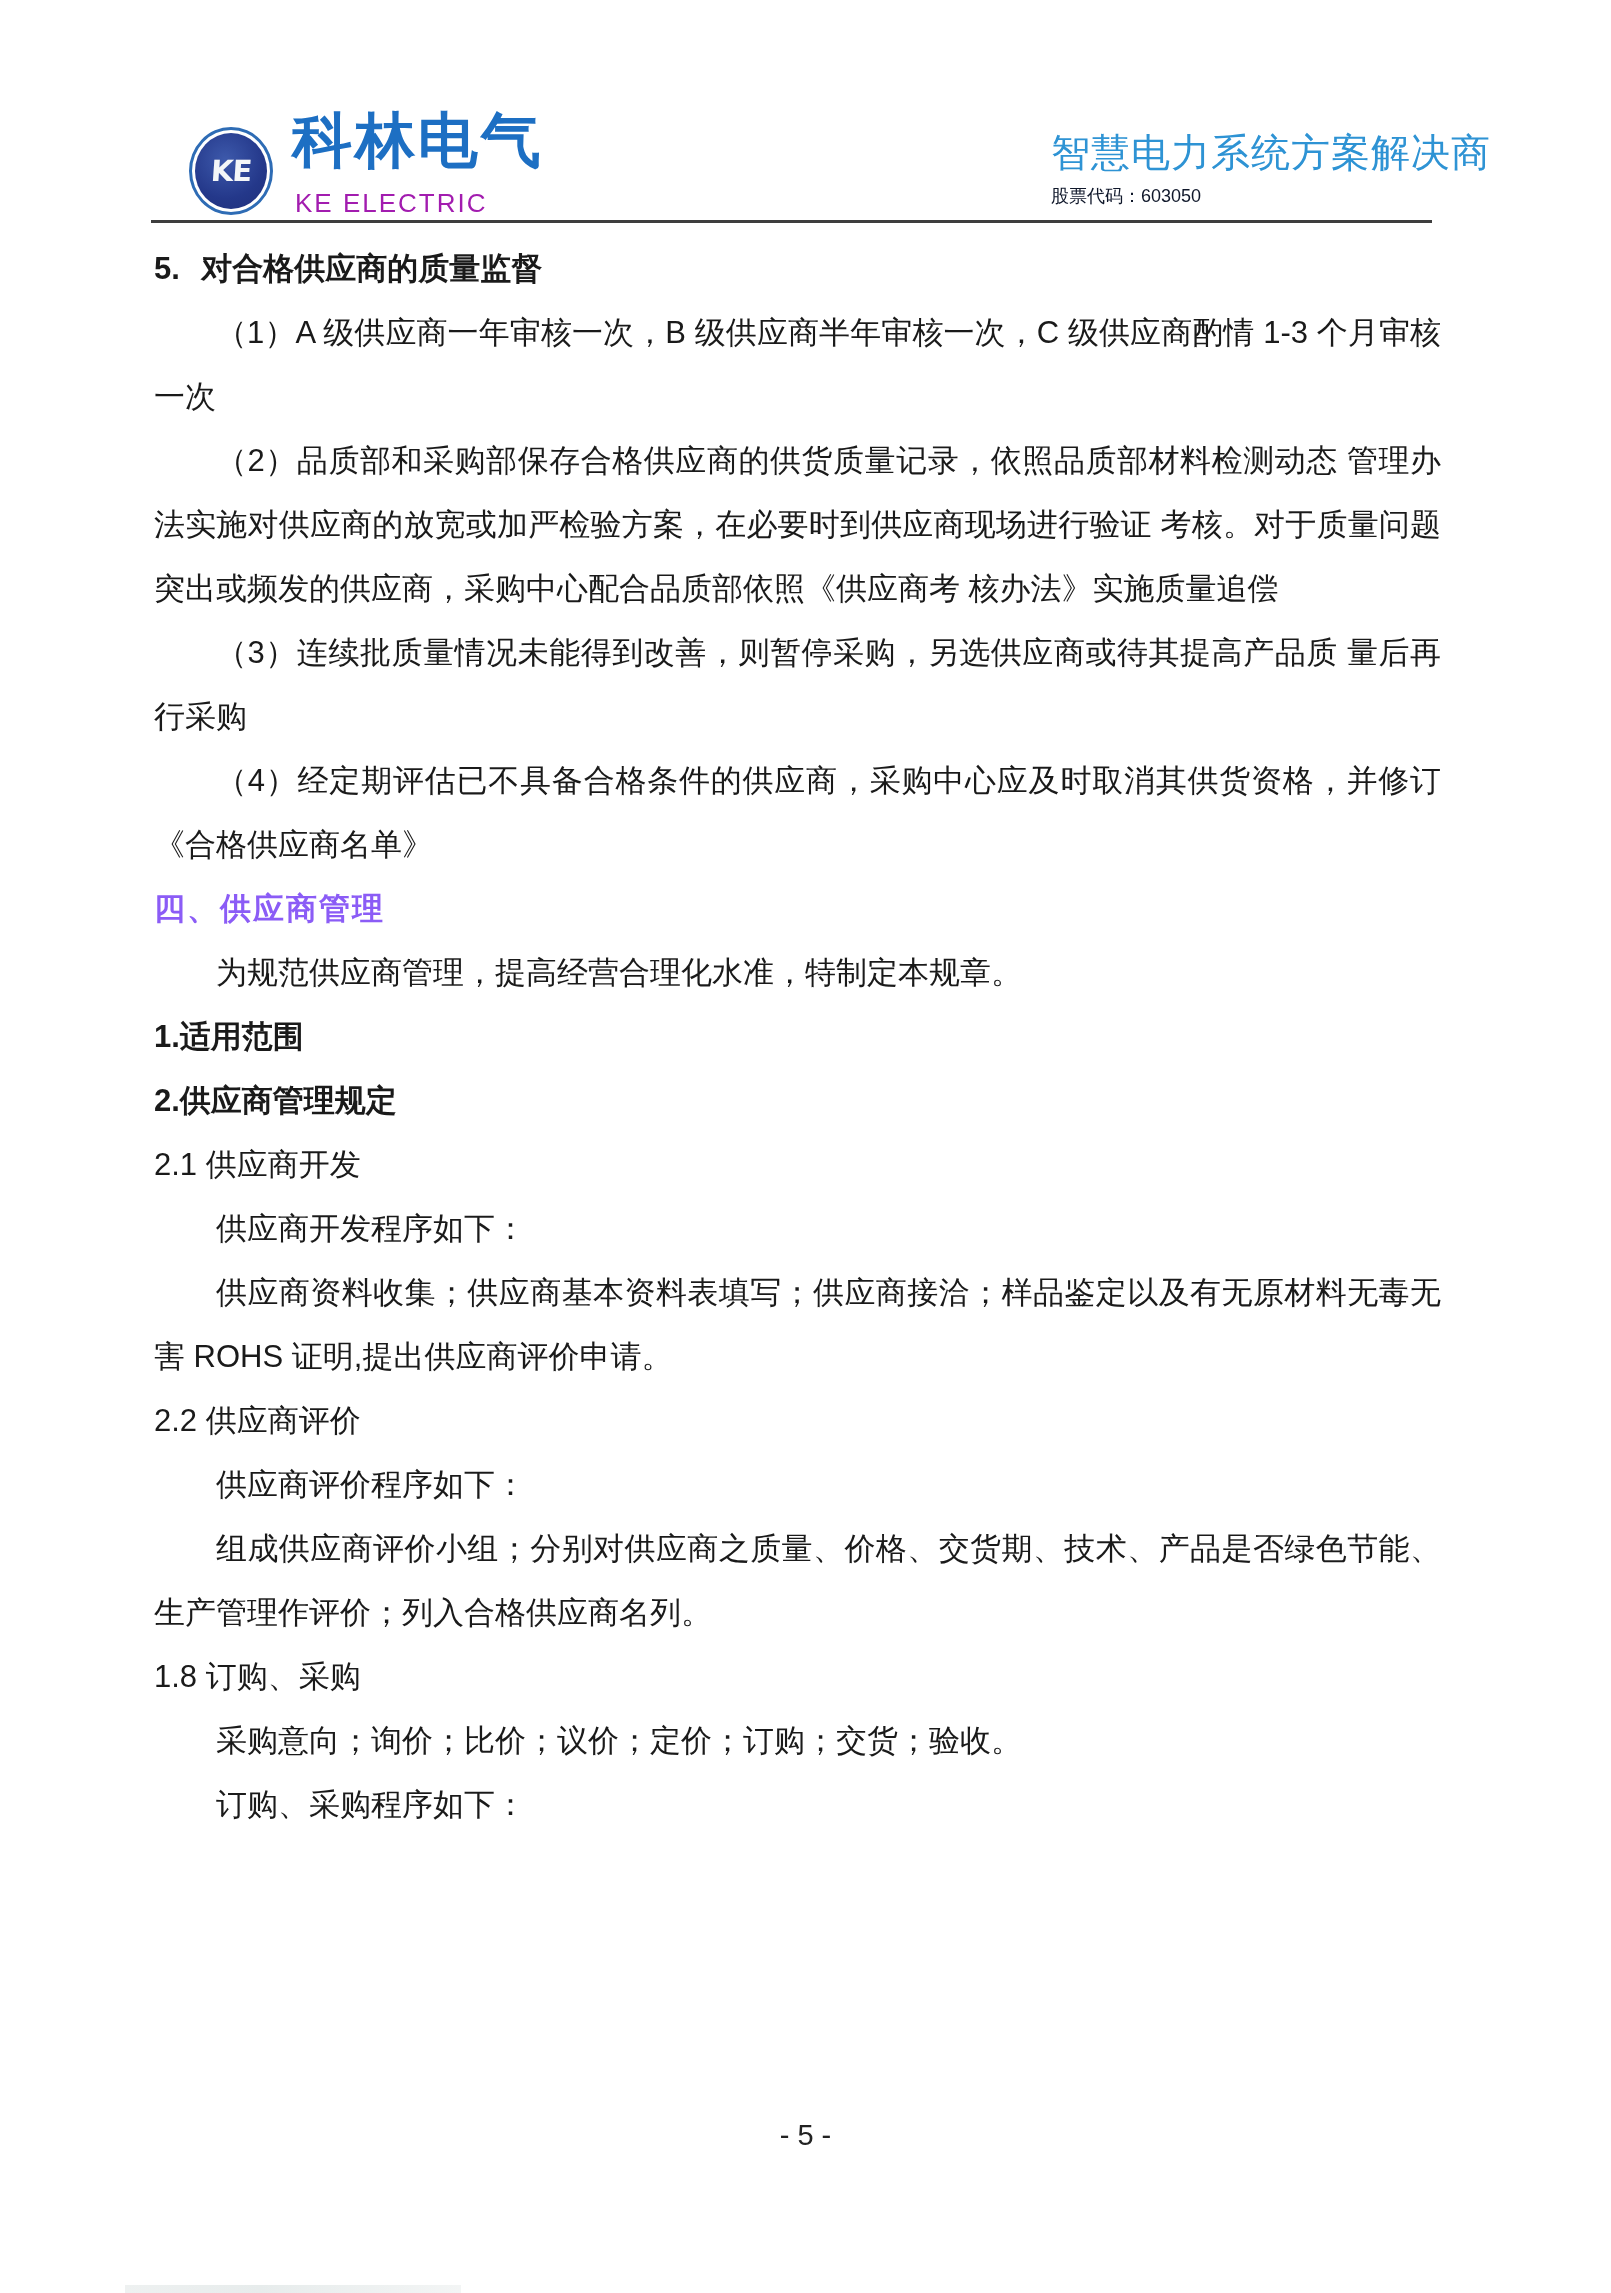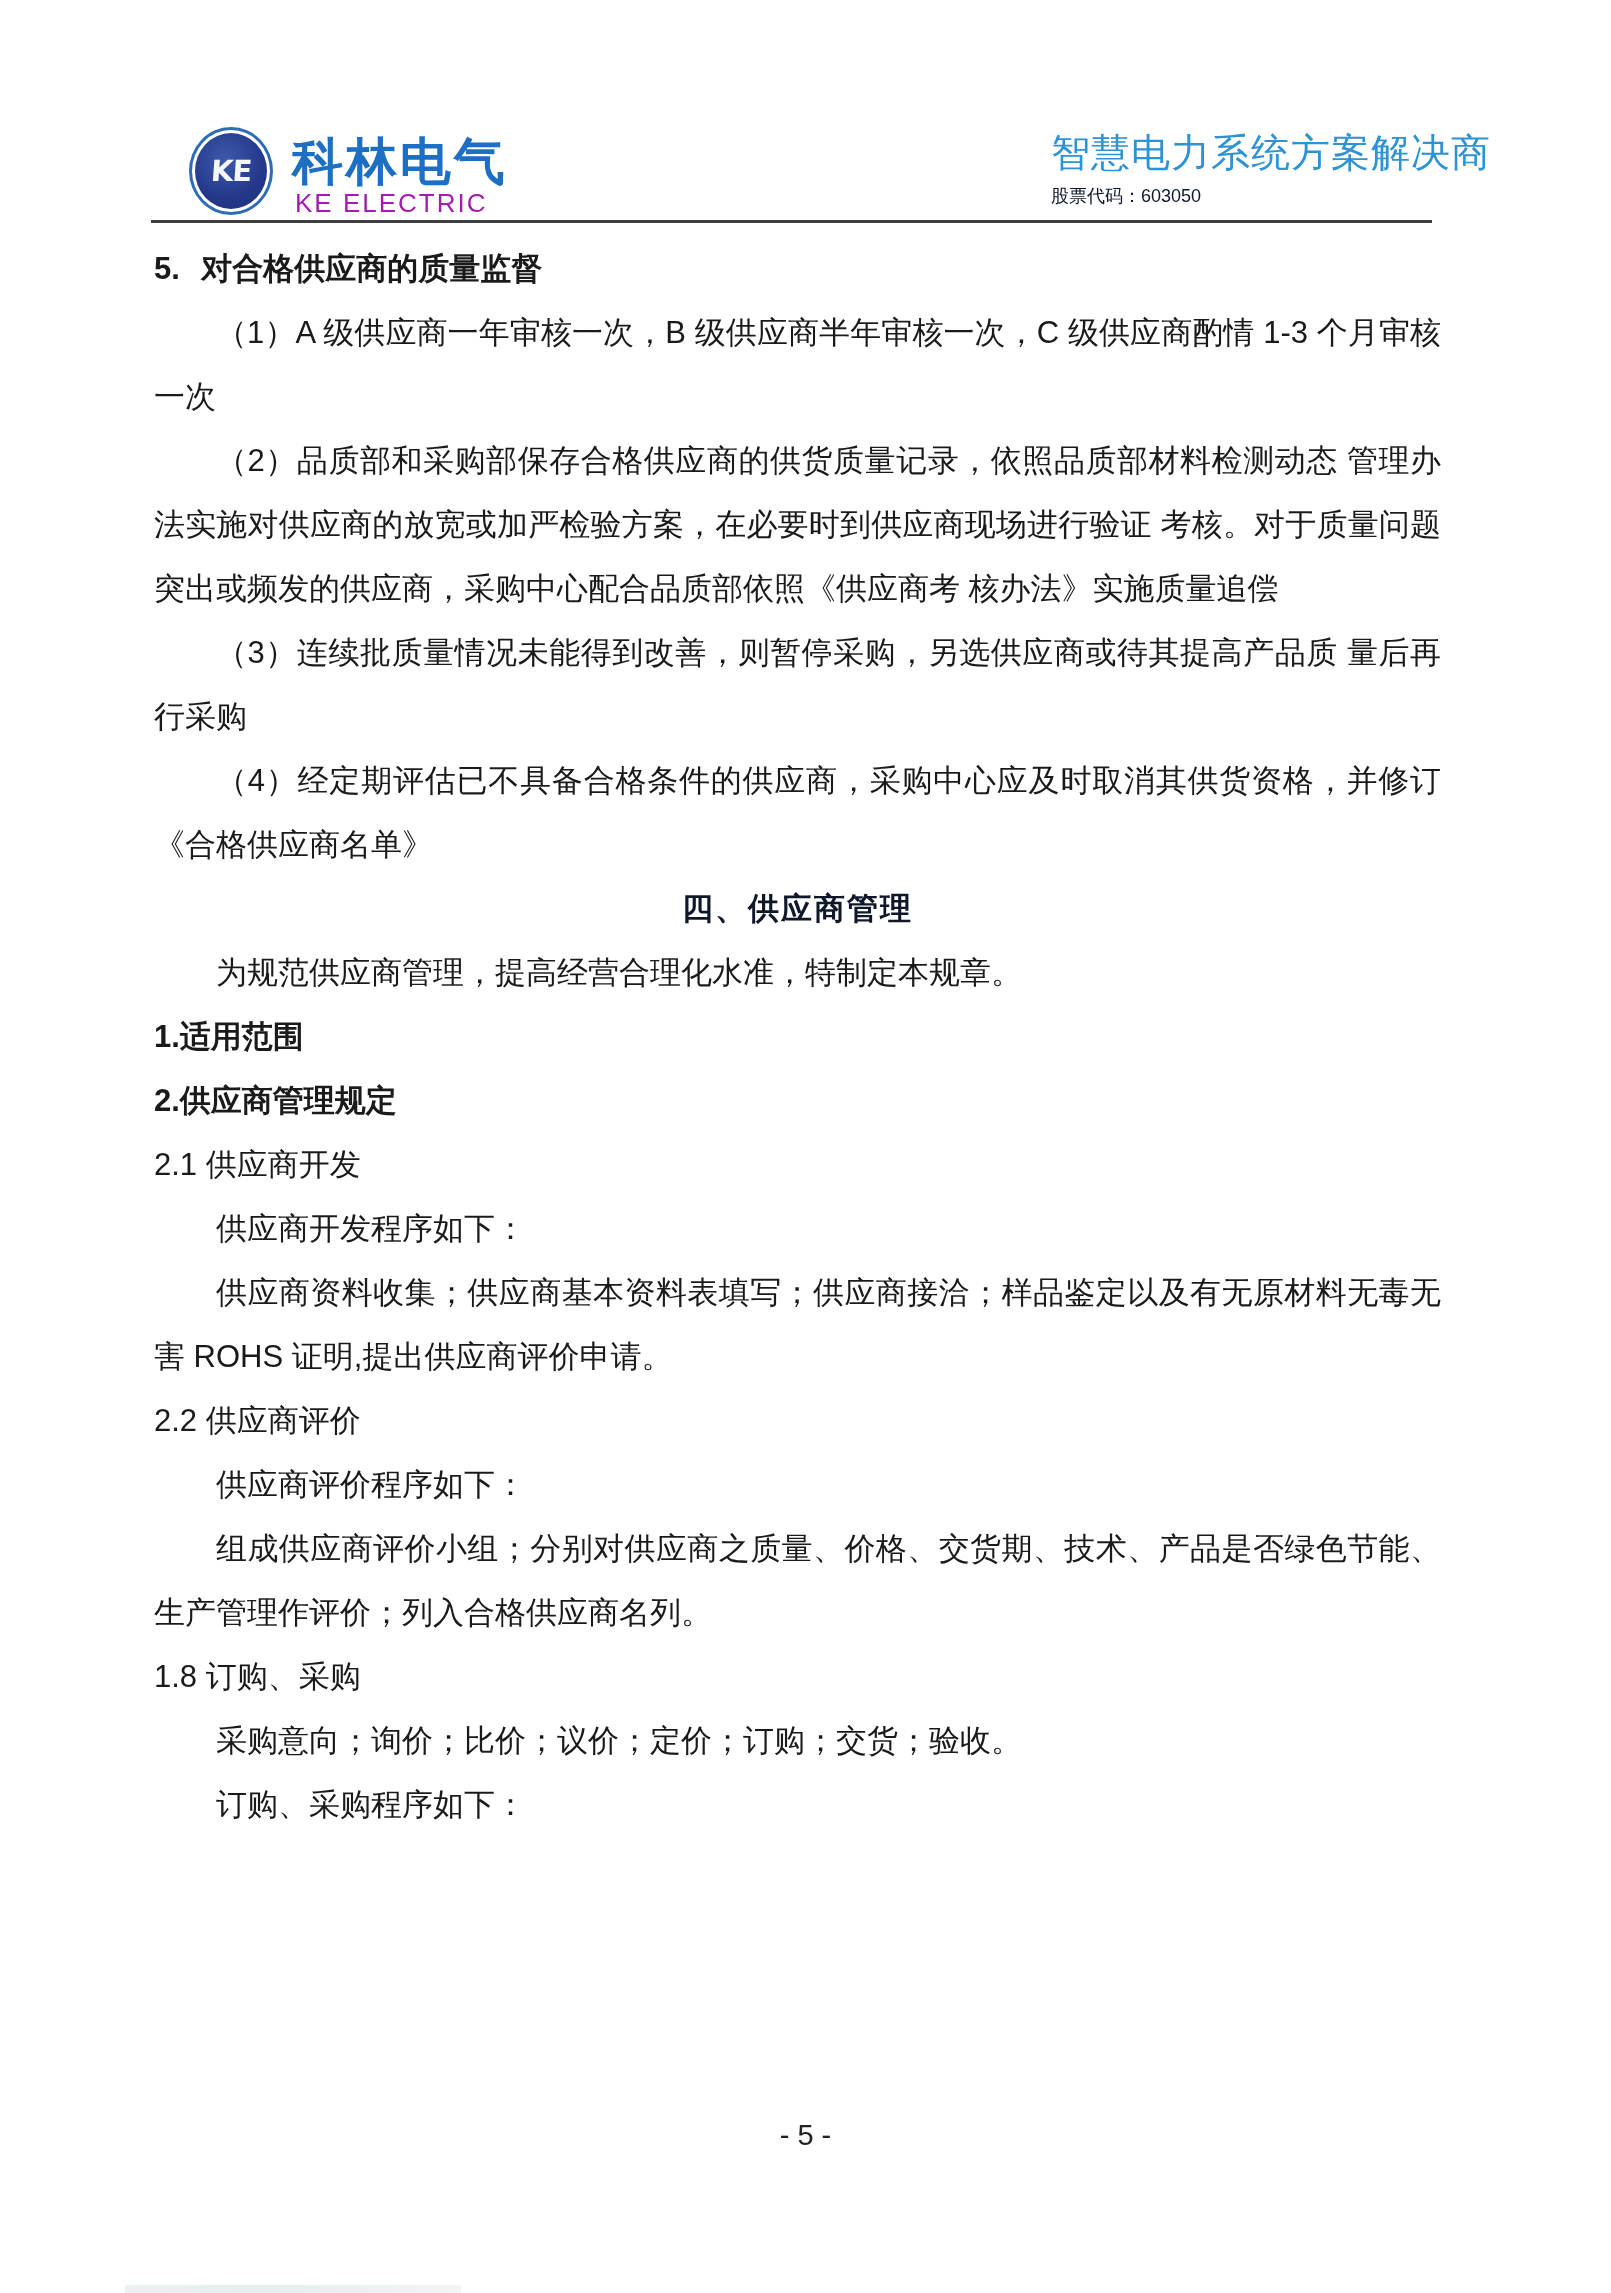--- a/index.html
+++ b/index.html
@@ -16,22 +16,22 @@
   .logo-core {
     position:absolute; left:2.9px; top:2.9px; width:72px; height:76px; border-radius:50%;
     background:radial-gradient(circle at 42% 35%, #3d59ab 0%, #24388a 60%, #1e2f7a 100%);
     display:flex; align-items:center; justify-content:center;
   }
   .logo-ke {
     color:#f4f6f8; font-weight:bold; font-size:29px; letter-spacing:-1px;
     font-family:"DejaVu Sans","Liberation Sans",sans-serif; transform:skewX(-4deg);
   }
   .brand-cn {
-    position:absolute; left:292px; top:135px; font-size:51px; line-height:53px;
-    font-weight:bold; color:#1d6fc3; letter-spacing:2.9px;
+    position:absolute; left:292px; top:119px; font-size:60px; line-height:53px;
+    font-weight:bold; color:#1d6fc3; letter-spacing:2.9px;font-family:Liberation Mono, monospace;
   }
   .brand-en {
     position:absolute; left:295px; top:189px; font-size:26px; line-height:29px;
     color:#a21caf; letter-spacing:2px;
   }
   .tagline {
     position:absolute; left:1051px; top:130px; font-size:39px; line-height:45px;
     color:#2e93d4; letter-spacing:1px;
   }
   .stock {
@@ -47,21 +47,21 @@
     position:absolute; left:154px; top:237px; width:1287px;
   }
   .doc-body p { margin:0; font-size:31px; line-height:64px; }
   .just { text-align:justify; text-justify:inter-ideograph; }
   .ind  { text-indent:62px; }
   .b    { font-weight:bold; }
   .sec5-heading { margin:0; font-size:31px; line-height:64px; font-weight:bold; }
   .sec5-heading .ht { margin-left:21.5px; }
   .sec4-heading {
     margin:7.8px 0 0 0; font-size:44px; line-height:86px; font-weight:bold;
-    color:#0f172a; letter-spacing:2px;text-align:center;
+    color:#8b5cf6; letter-spacing:2px;
   }
 
   
   .page-number {
     position:absolute; left:0; top:2114px; width:100%; text-align:center;
     font-size:29px; line-height:43px; color:#222222;
   }
   .scan-smudge {
     position:absolute; left:125px; top:2285px; width:336px; height:8.8px;
     background:linear-gradient(90deg,#eef1f1 0%,#e7ecec 40%,#f3f5f5 100%);

